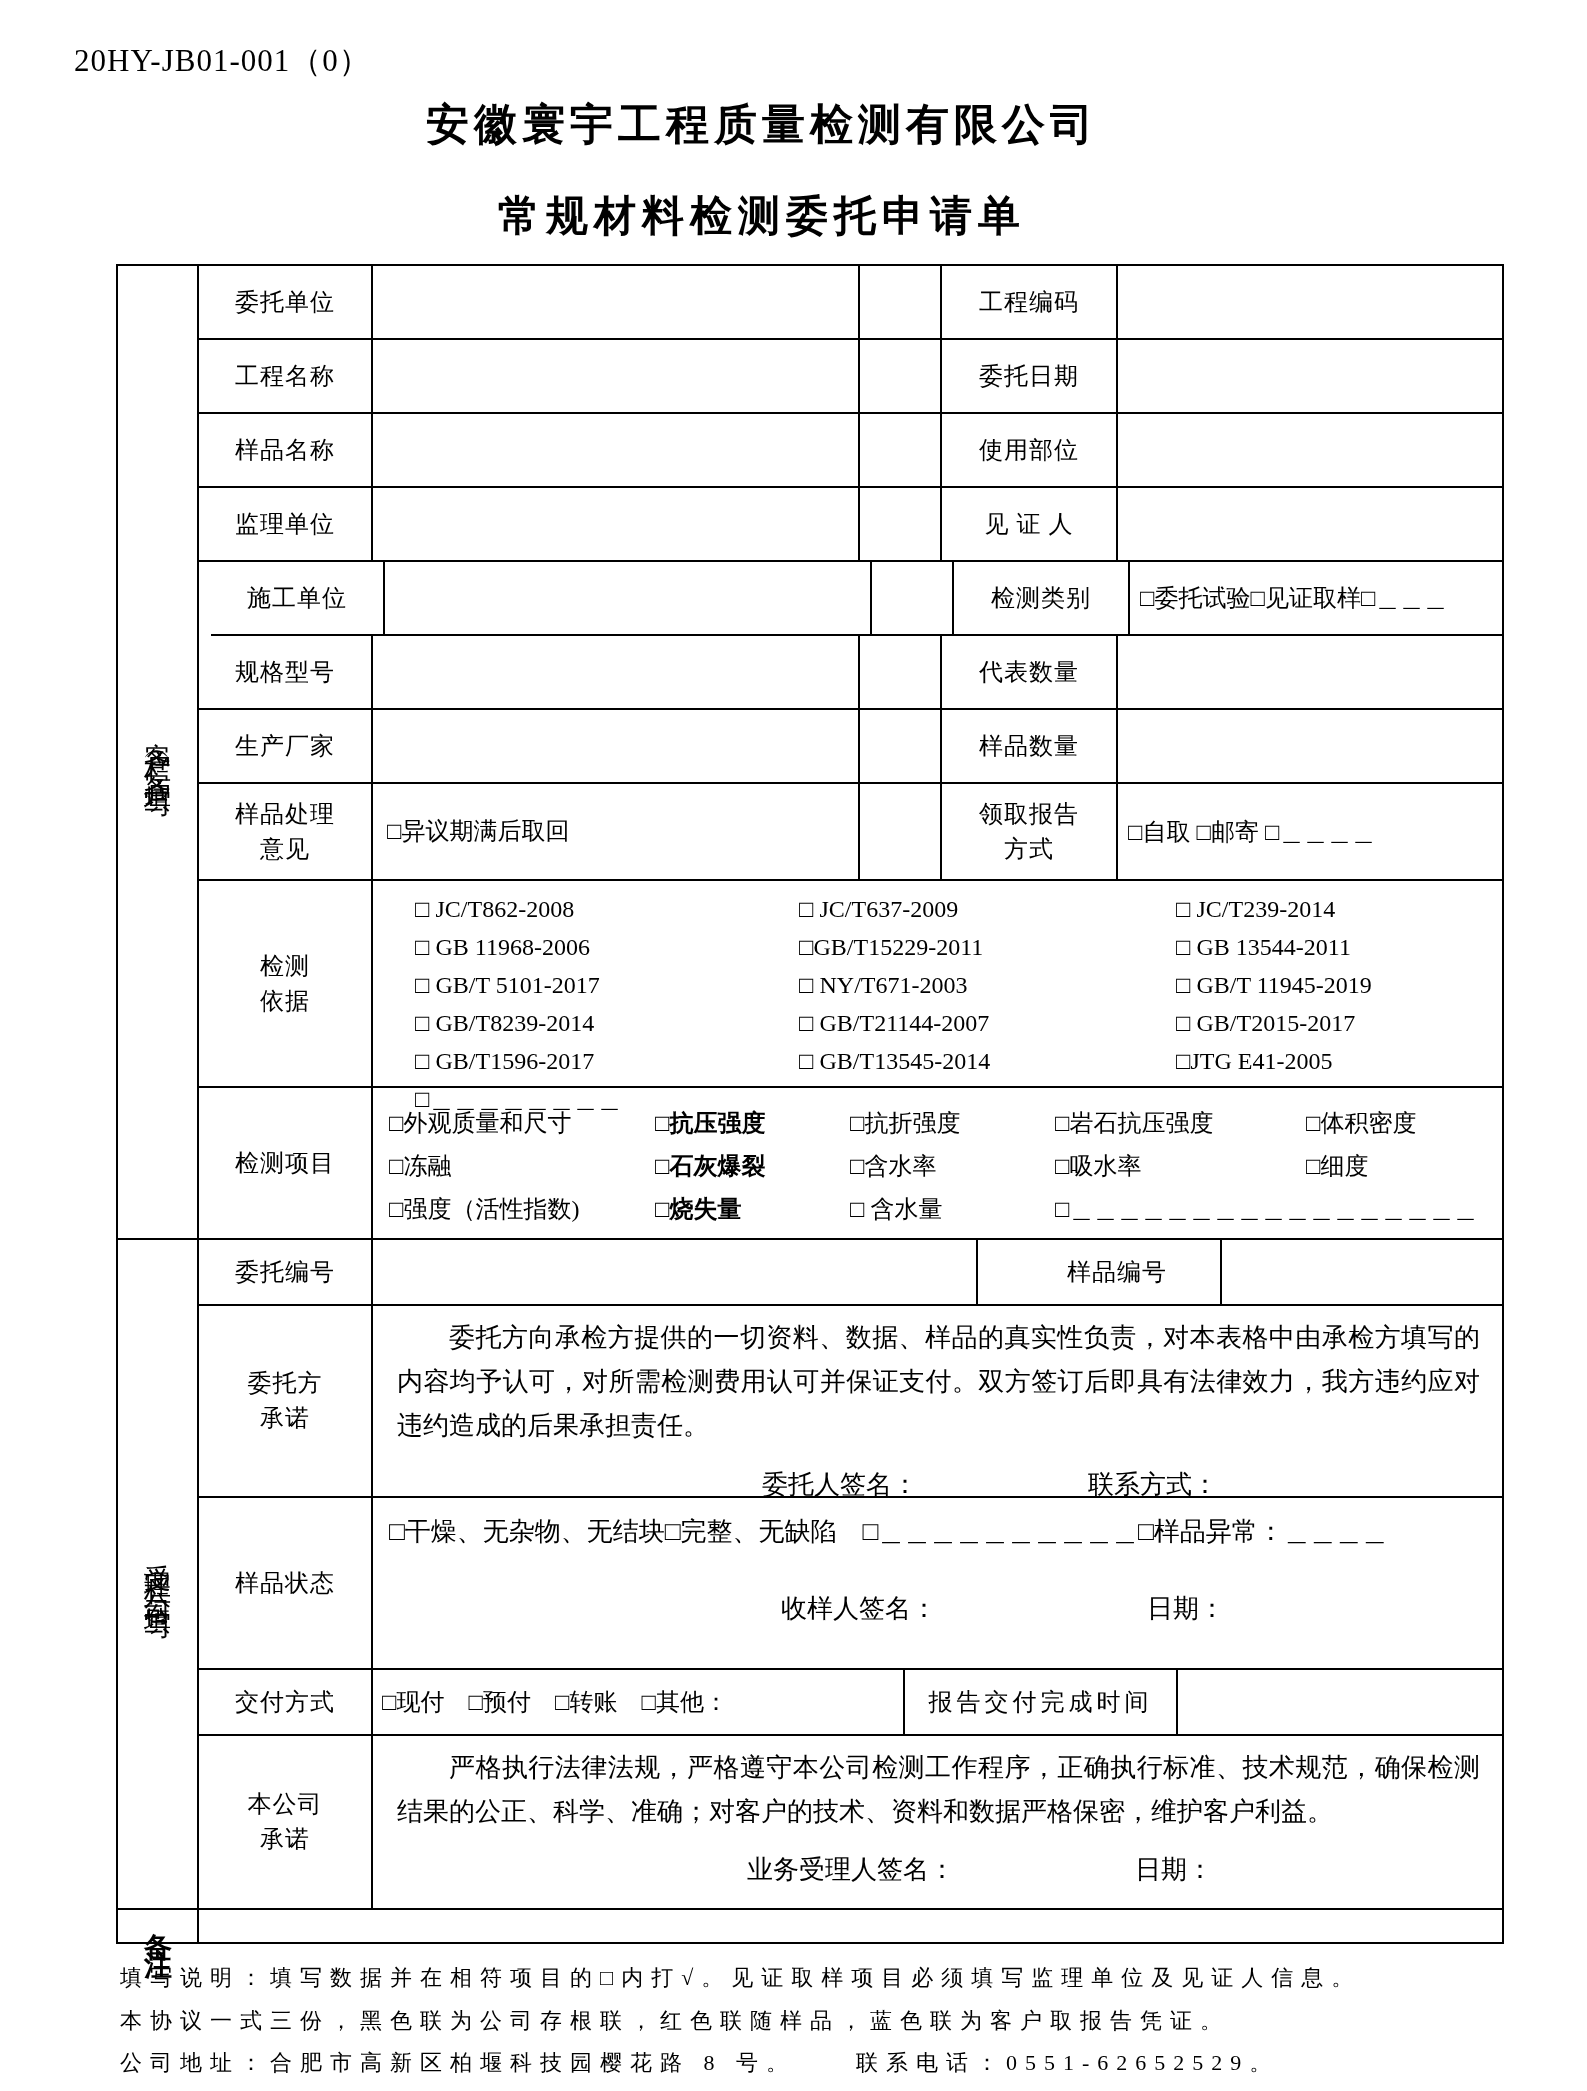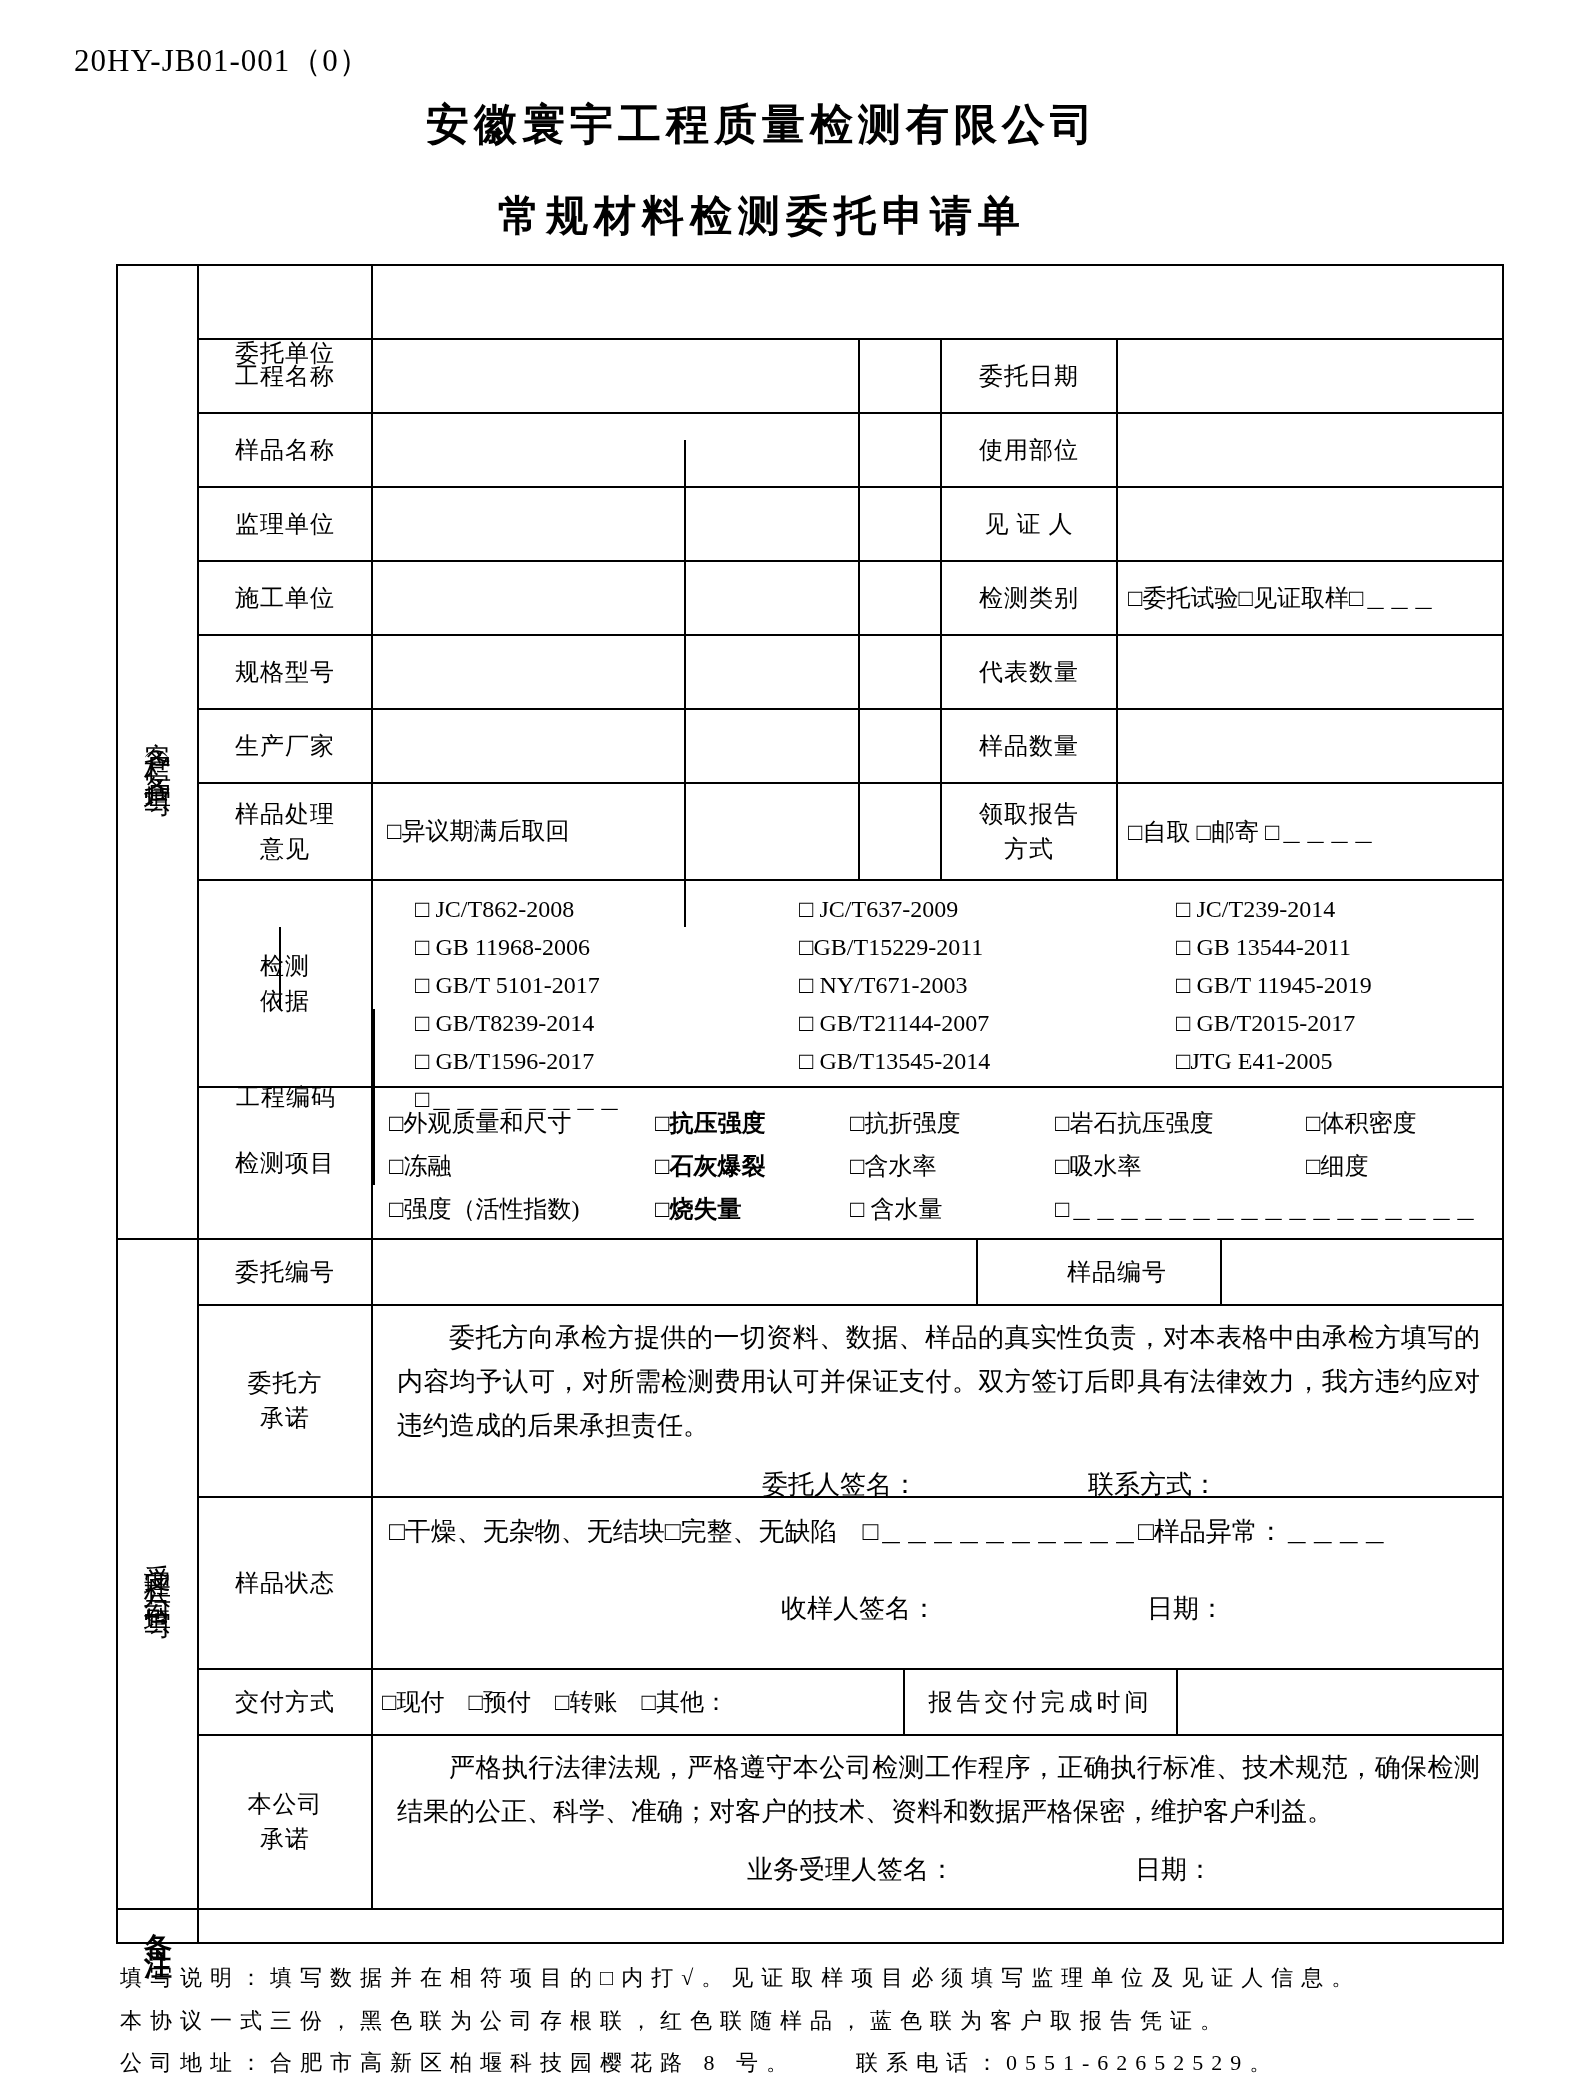--- a/index.html
+++ b/index.html
@@ -55,21 +55,21 @@
   <div class="doccode">20HY-JB01-001（0）</div>
   <div class="title">安徽寰宇工程质量检测有限公司</div>
   <div class="subtitle">常规材料检测委托申请单</div>
 
   <div class="tbl">
 
     <div class="sec">
       <div class="seclabel">客户栏（客户填写）</div>
       <div class="rows">
 
-        <div class="row" style="height:72px;flex-direction:column;">
+        <div class="row" style="height:72px;">
           <div class="cell lbl" style="width:174px;flex:0 0 174px;">委托单位</div>
           <div class="cell val" style="width:487px;flex:0 0 487px;"></div>
           <div class="cell" style="width:82px;flex:0 0 82px;"></div>
           <div class="cell lbl" style="width:176px;flex:0 0 176px;">工程编码</div>
           <div class="cell val" style="flex:1;"></div>
         </div>
 
         <div class="row" style="height:72px;">
           <div class="cell lbl" style="width:174px;flex:0 0 174px;">工程名称</div>
           <div class="cell val" style="width:487px;flex:0 0 487px;"></div>
@@ -87,21 +87,21 @@
         </div>
 
         <div class="row" style="height:72px;">
           <div class="cell lbl" style="width:174px;flex:0 0 174px;">监理单位</div>
           <div class="cell val" style="width:487px;flex:0 0 487px;"></div>
           <div class="cell" style="width:82px;flex:0 0 82px;"></div>
           <div class="cell lbl" style="width:176px;flex:0 0 176px;">见 证 人</div>
           <div class="cell val" style="flex:1;"></div>
         </div>
 
-        <div class="row" style="height:72px;">
+        <div class="row" style="height:72px;margin-left:12px;">
           <div class="cell lbl" style="width:174px;flex:0 0 174px;">施工单位</div>
           <div class="cell val" style="width:487px;flex:0 0 487px;"></div>
           <div class="cell" style="width:82px;flex:0 0 82px;"></div>
           <div class="cell lbl" style="width:176px;flex:0 0 176px;">检测类别</div>
           <div class="cell val" style="flex:1;">□委托试验□见证取样□＿＿＿</div>
         </div>
 
         <div class="row" style="height:72px;">
           <div class="cell lbl" style="width:174px;flex:0 0 174px;">规格型号</div>
           <div class="cell val" style="width:487px;flex:0 0 487px;"></div>

